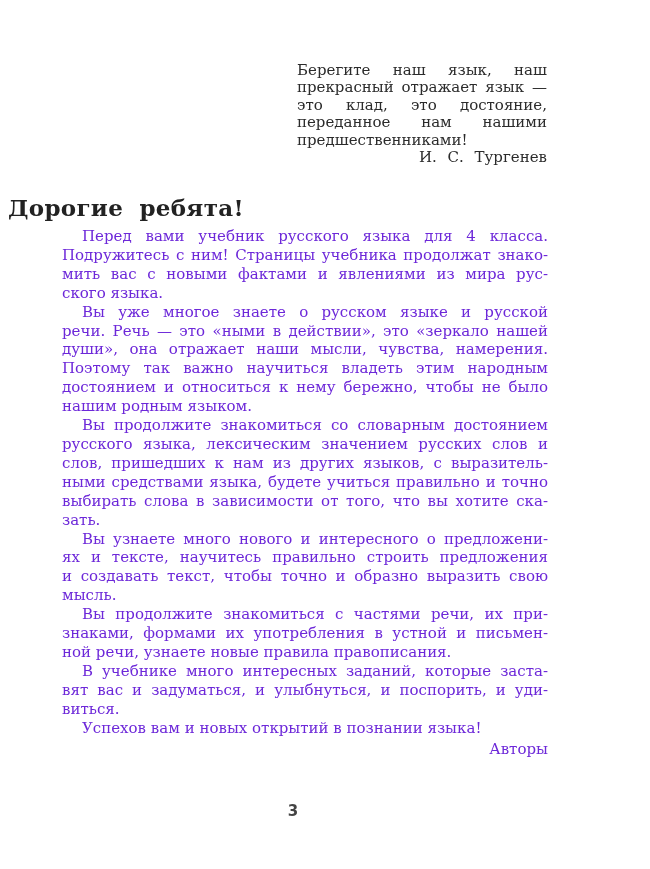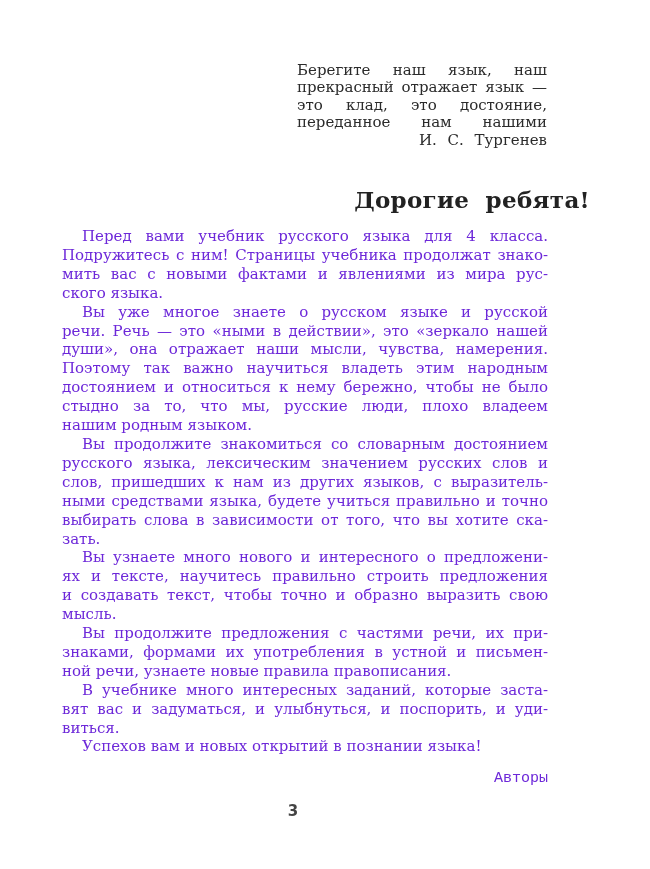--- a/index.html
+++ b/index.html
@@ -43,27 +43,27 @@
     .epigraph .attribution {
       display: block;
       text-align: right;
       word-spacing: 6px;
     }
     .title {
       position: absolute;
       left: 0;
       top: 186px;
       width: 590px;
-      text-align: right;
+      text-align: left;
       font-size: 23px;
       font-weight: bold;
       letter-spacing: 0.3px;
       word-spacing: 8px;
       color: #222222;
-      margin: 0;
+      margin: 8px;
     }
     .body-text {
       position: absolute;
       left: 62px;
       top: 227px;
       width: 486px;
       font-size: 15px;
       line-height: 18.9px;
       color: #6d28d9;
     }
@@ -75,22 +75,21 @@
     }
     .line.first {
       padding-left: 20px;
     }
     .line.end {
       text-align-last: left;
     }
     .signature {
       display: block;
       text-align: right;
-      margin-top: 14px;
-      font-family: Liberation Mono, monospace;
+      margin-top: 3px;
     }
     .page-number {
       position: absolute;
       left: 0;
       width: 586px;
       top: 802px;
       text-align: center;
       font-family: "DejaVu Sans", "Liberation Sans", sans-serif;
       font-size: 15px;
       font-weight: bold;
@@ -100,62 +99,62 @@
 </head>
 <body>
 
 <div class="page">
 
   <div class="epigraph">
     <span class="ep-line">Берегите наш язык, наш</span>
     <span class="ep-line">прекрасный отражает язык —</span>
     <span class="ep-line">это клад, это достояние,</span>
     <span class="ep-line">переданное нам нашими</span>
+    <span class="ep-line last">предшественниками!</span>
     <span class="attribution">И. С. Тургенев</span>
   </div>
 
   <h1 class="title">Дорогие ребята!</h1>
 
   <div class="body-text">
 
     <div>
       <span class="line first">Перед вами учебник русского языка для 4 класса.</span>
       <span class="line">Подружитесь с ним! Страницы учебника продолжат знако-</span>
       <span class="line">мить вас с новыми фактами и явлениями из мира рус-</span>
       <span class="line end">ского языка.</span>
     </div>
 
     <div>
       <span class="line first">Вы уже многое знаете о русском языке и русской</span>
       <span class="line">речи. Речь — это «ными в действии», это «зеркало нашей</span>
       <span class="line">души», она отражает наши мысли, чувства, намерения.</span>
       <span class="line">Поэтому так важно научиться владеть этим народным</span>
       <span class="line">достоянием и относиться к нему бережно, чтобы не было</span>
-      <span class="line">стыдно за то, что мы, русские люди, плохо владеем</span>
       <span class="line end">нашим родным языком.</span>
     </div>
 
     <div>
       <span class="line first">Вы продолжите знакомиться со словарным достоянием</span>
       <span class="line">русского языка, лексическим значением русских слов и</span>
       <span class="line">слов, пришедших к нам из других языков, с выразитель-</span>
       <span class="line">ными средствами языка, будете учиться правильно и точно</span>
       <span class="line">выбирать слова в зависимости от того, что вы хотите ска-</span>
       <span class="line end">зать.</span>
     </div>
 
     <div>
       <span class="line first">Вы узнаете много нового и интересного о предложени-</span>
       <span class="line">ях и тексте, научитесь правильно строить предложения</span>
       <span class="line">и создавать текст, чтобы точно и образно выразить свою</span>
       <span class="line end">мысль.</span>
     </div>
 
     <div>
-      <span class="line first">Вы продолжите предложения с частями речи, их при-</span>
+      <span class="line first">Вы продолжите знакомиться с частями речи, их при-</span>
       <span class="line">знаками, формами их употребления в устной и письмен-</span>
       <span class="line end">ной речи, узнаете новые правила правописания.</span>
     </div>
 
     <div>
       <span class="line first">В учебнике много интересных заданий, которые застa-</span>
       <span class="line">вят вас и задуматься, и улыбнуться, и поспорить, и уди-</span>
       <span class="line end">виться.</span>
     </div>
 

